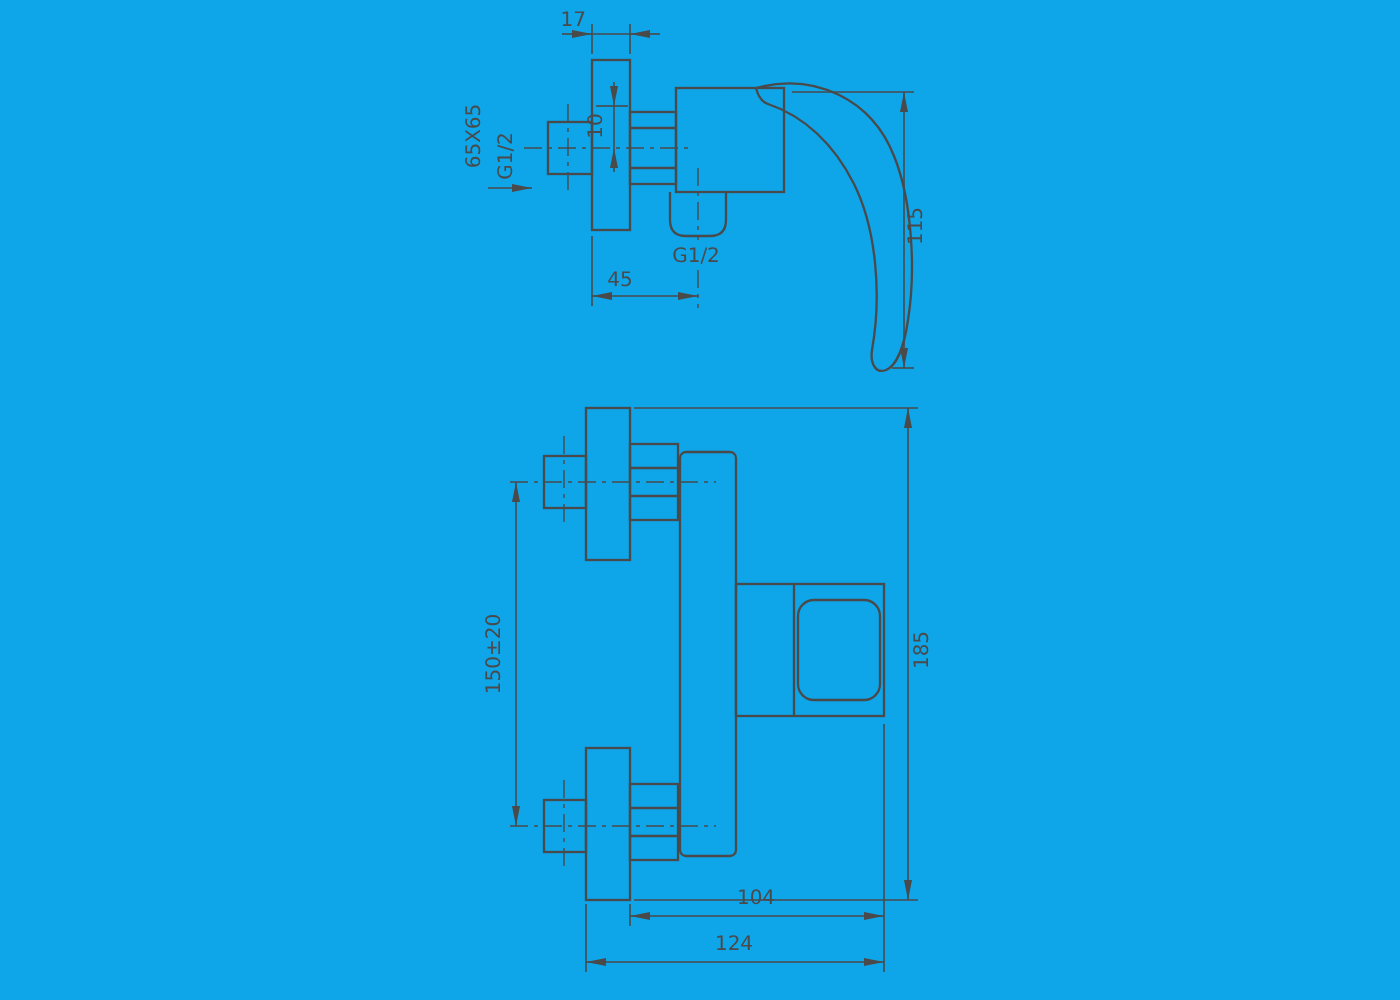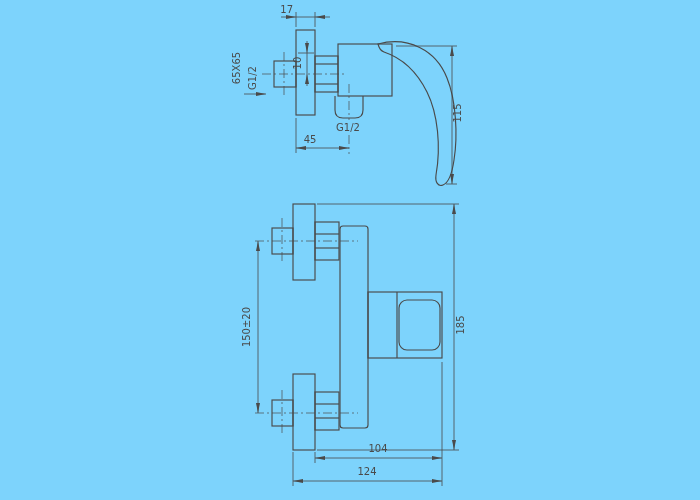--- a/index.html
+++ b/index.html
@@ -1,20 +1,20 @@
 <!DOCTYPE html>
 <html><head>
 <meta charset="utf-8">
 <style>
   html, body { margin: 0; padding: 0; background: #ffffff; }
   .stage {
     position: relative;
     width: 700px;
     height: 500px;
-    background: #7dd3fc;
+    background: #0ea5e9;
     overflow: hidden;
   }
   svg { display: block; }
   .ln   { stroke: currentColor; stroke-width: 1.15; fill: none; stroke-linecap: butt; stroke-linejoin: miter; }
   .thin { stroke: currentColor; stroke-width: 0.8;  fill: none; }
   .cl   { stroke: currentColor; stroke-width: 0.7;  fill: none; stroke-dasharray: 9 3 2 3; }
   .dim  {
     font-family: "DejaVu Sans", "Liberation Sans", sans-serif;
     font-size: 10px;
     fill: currentColor;

